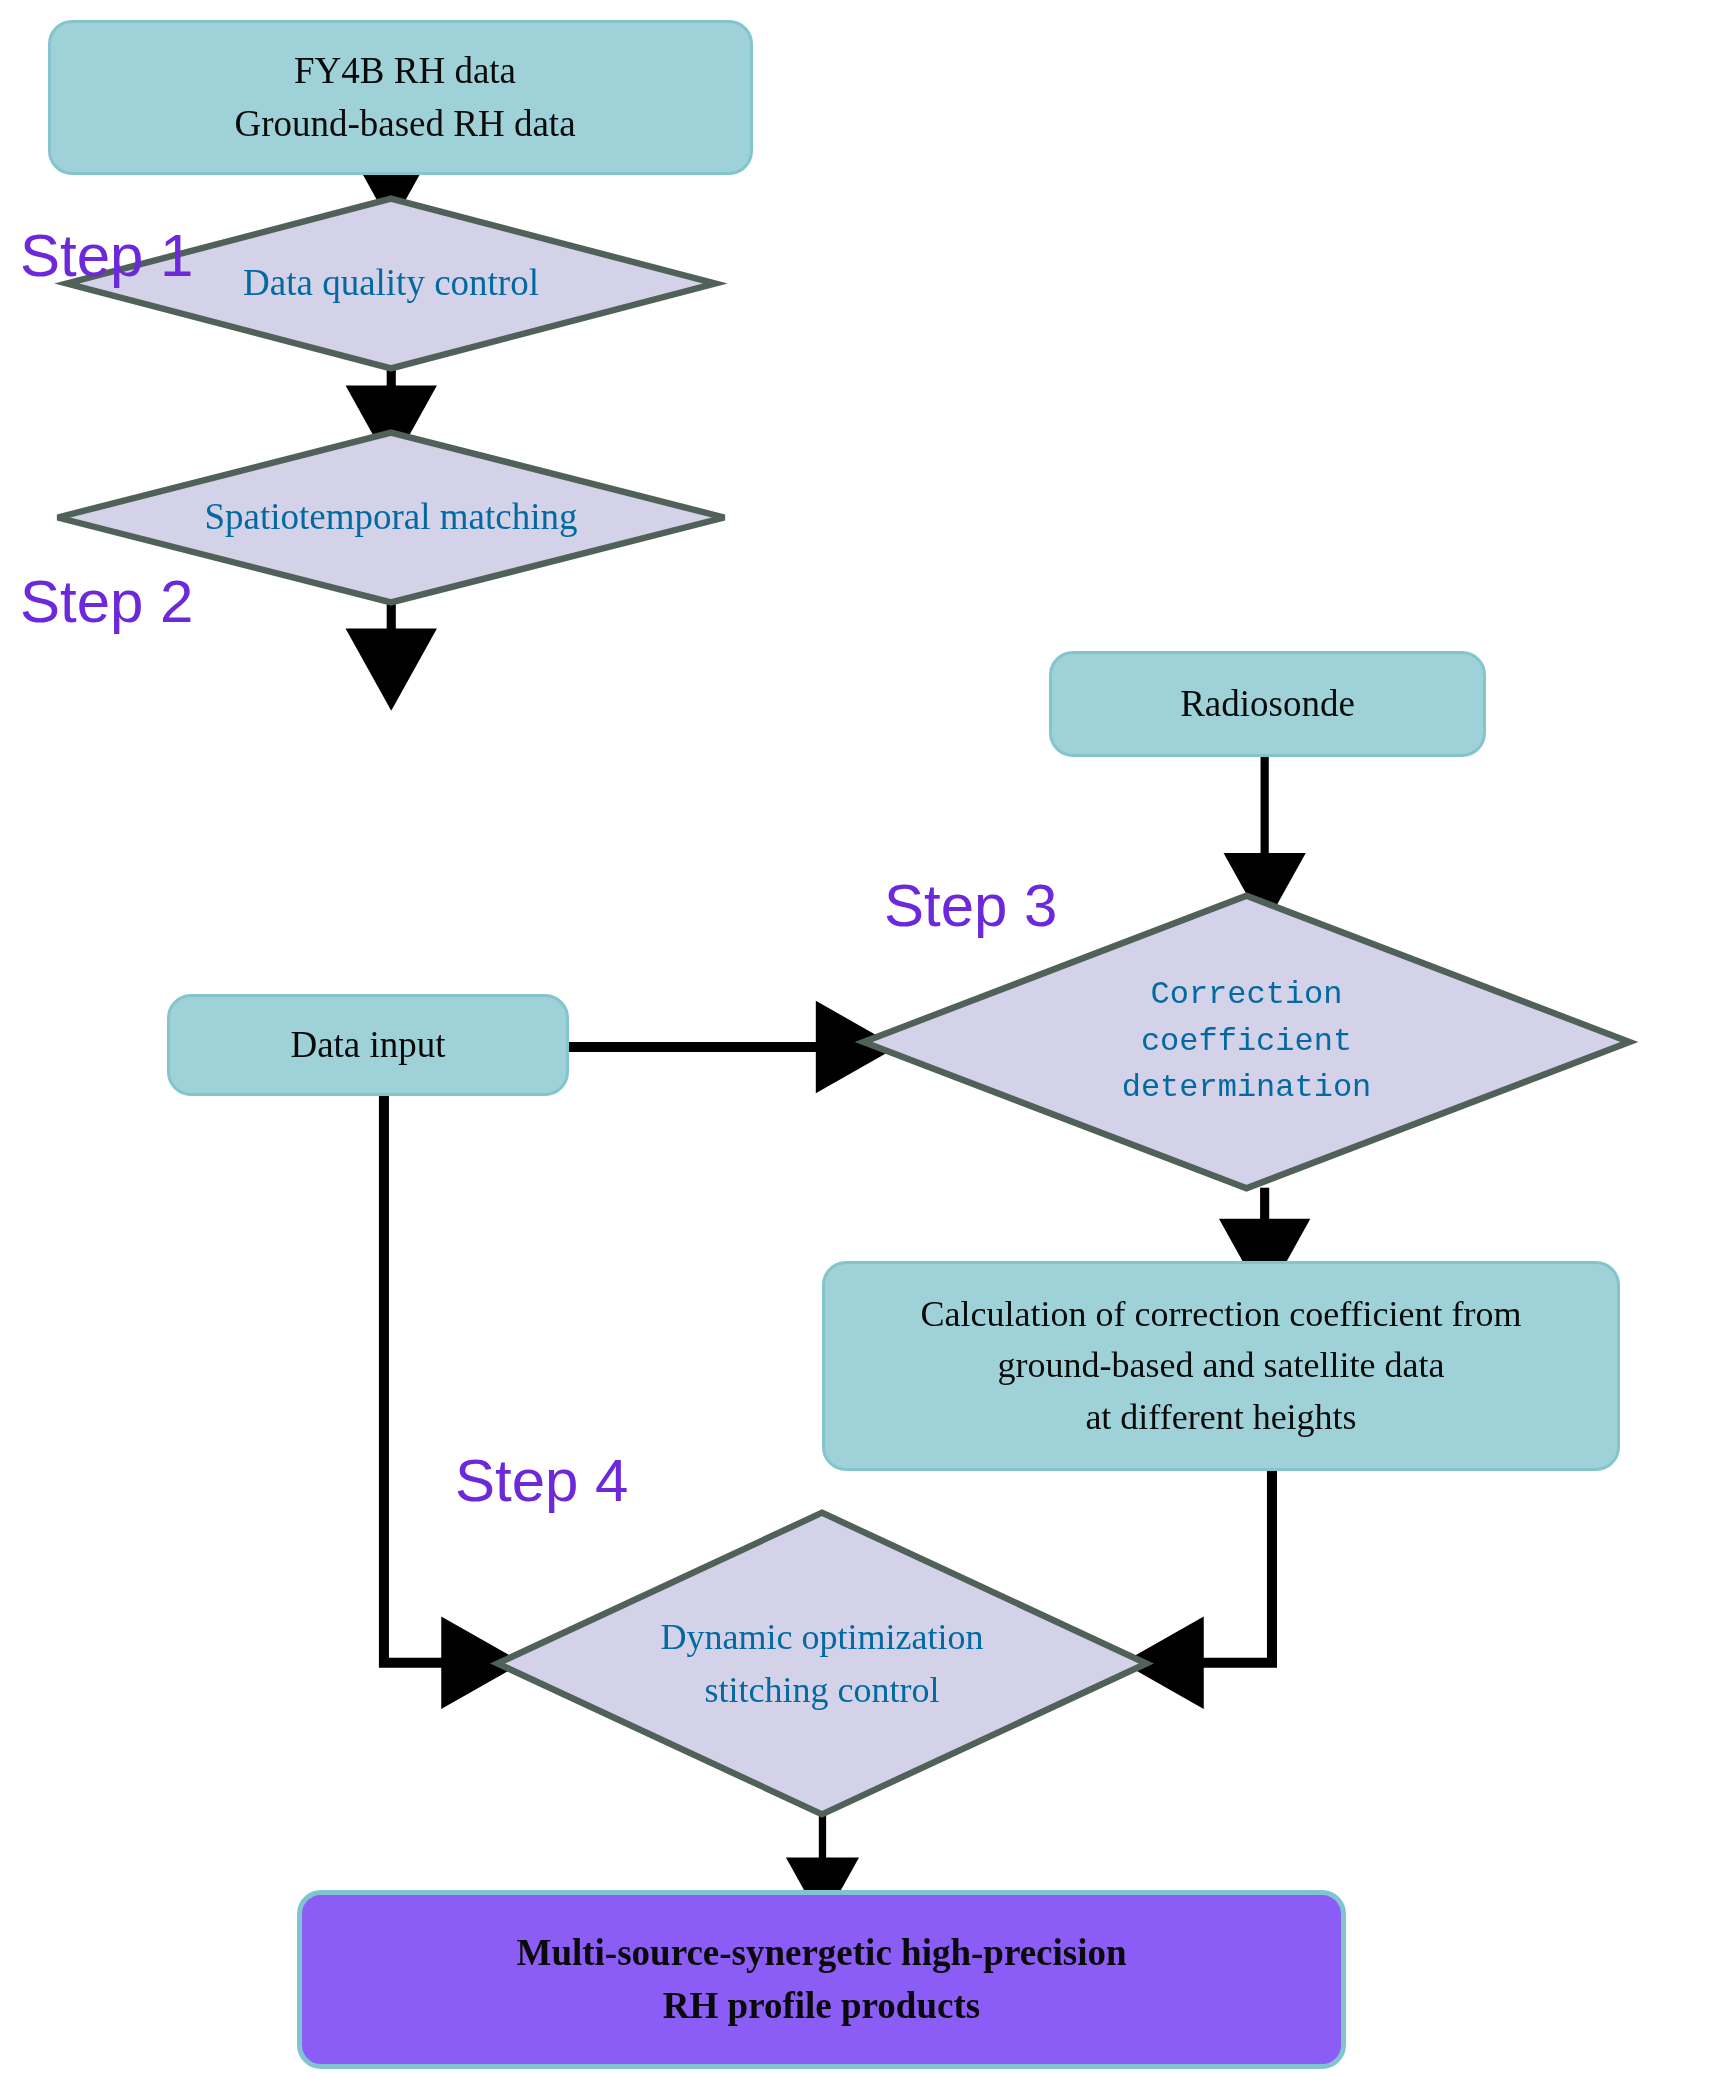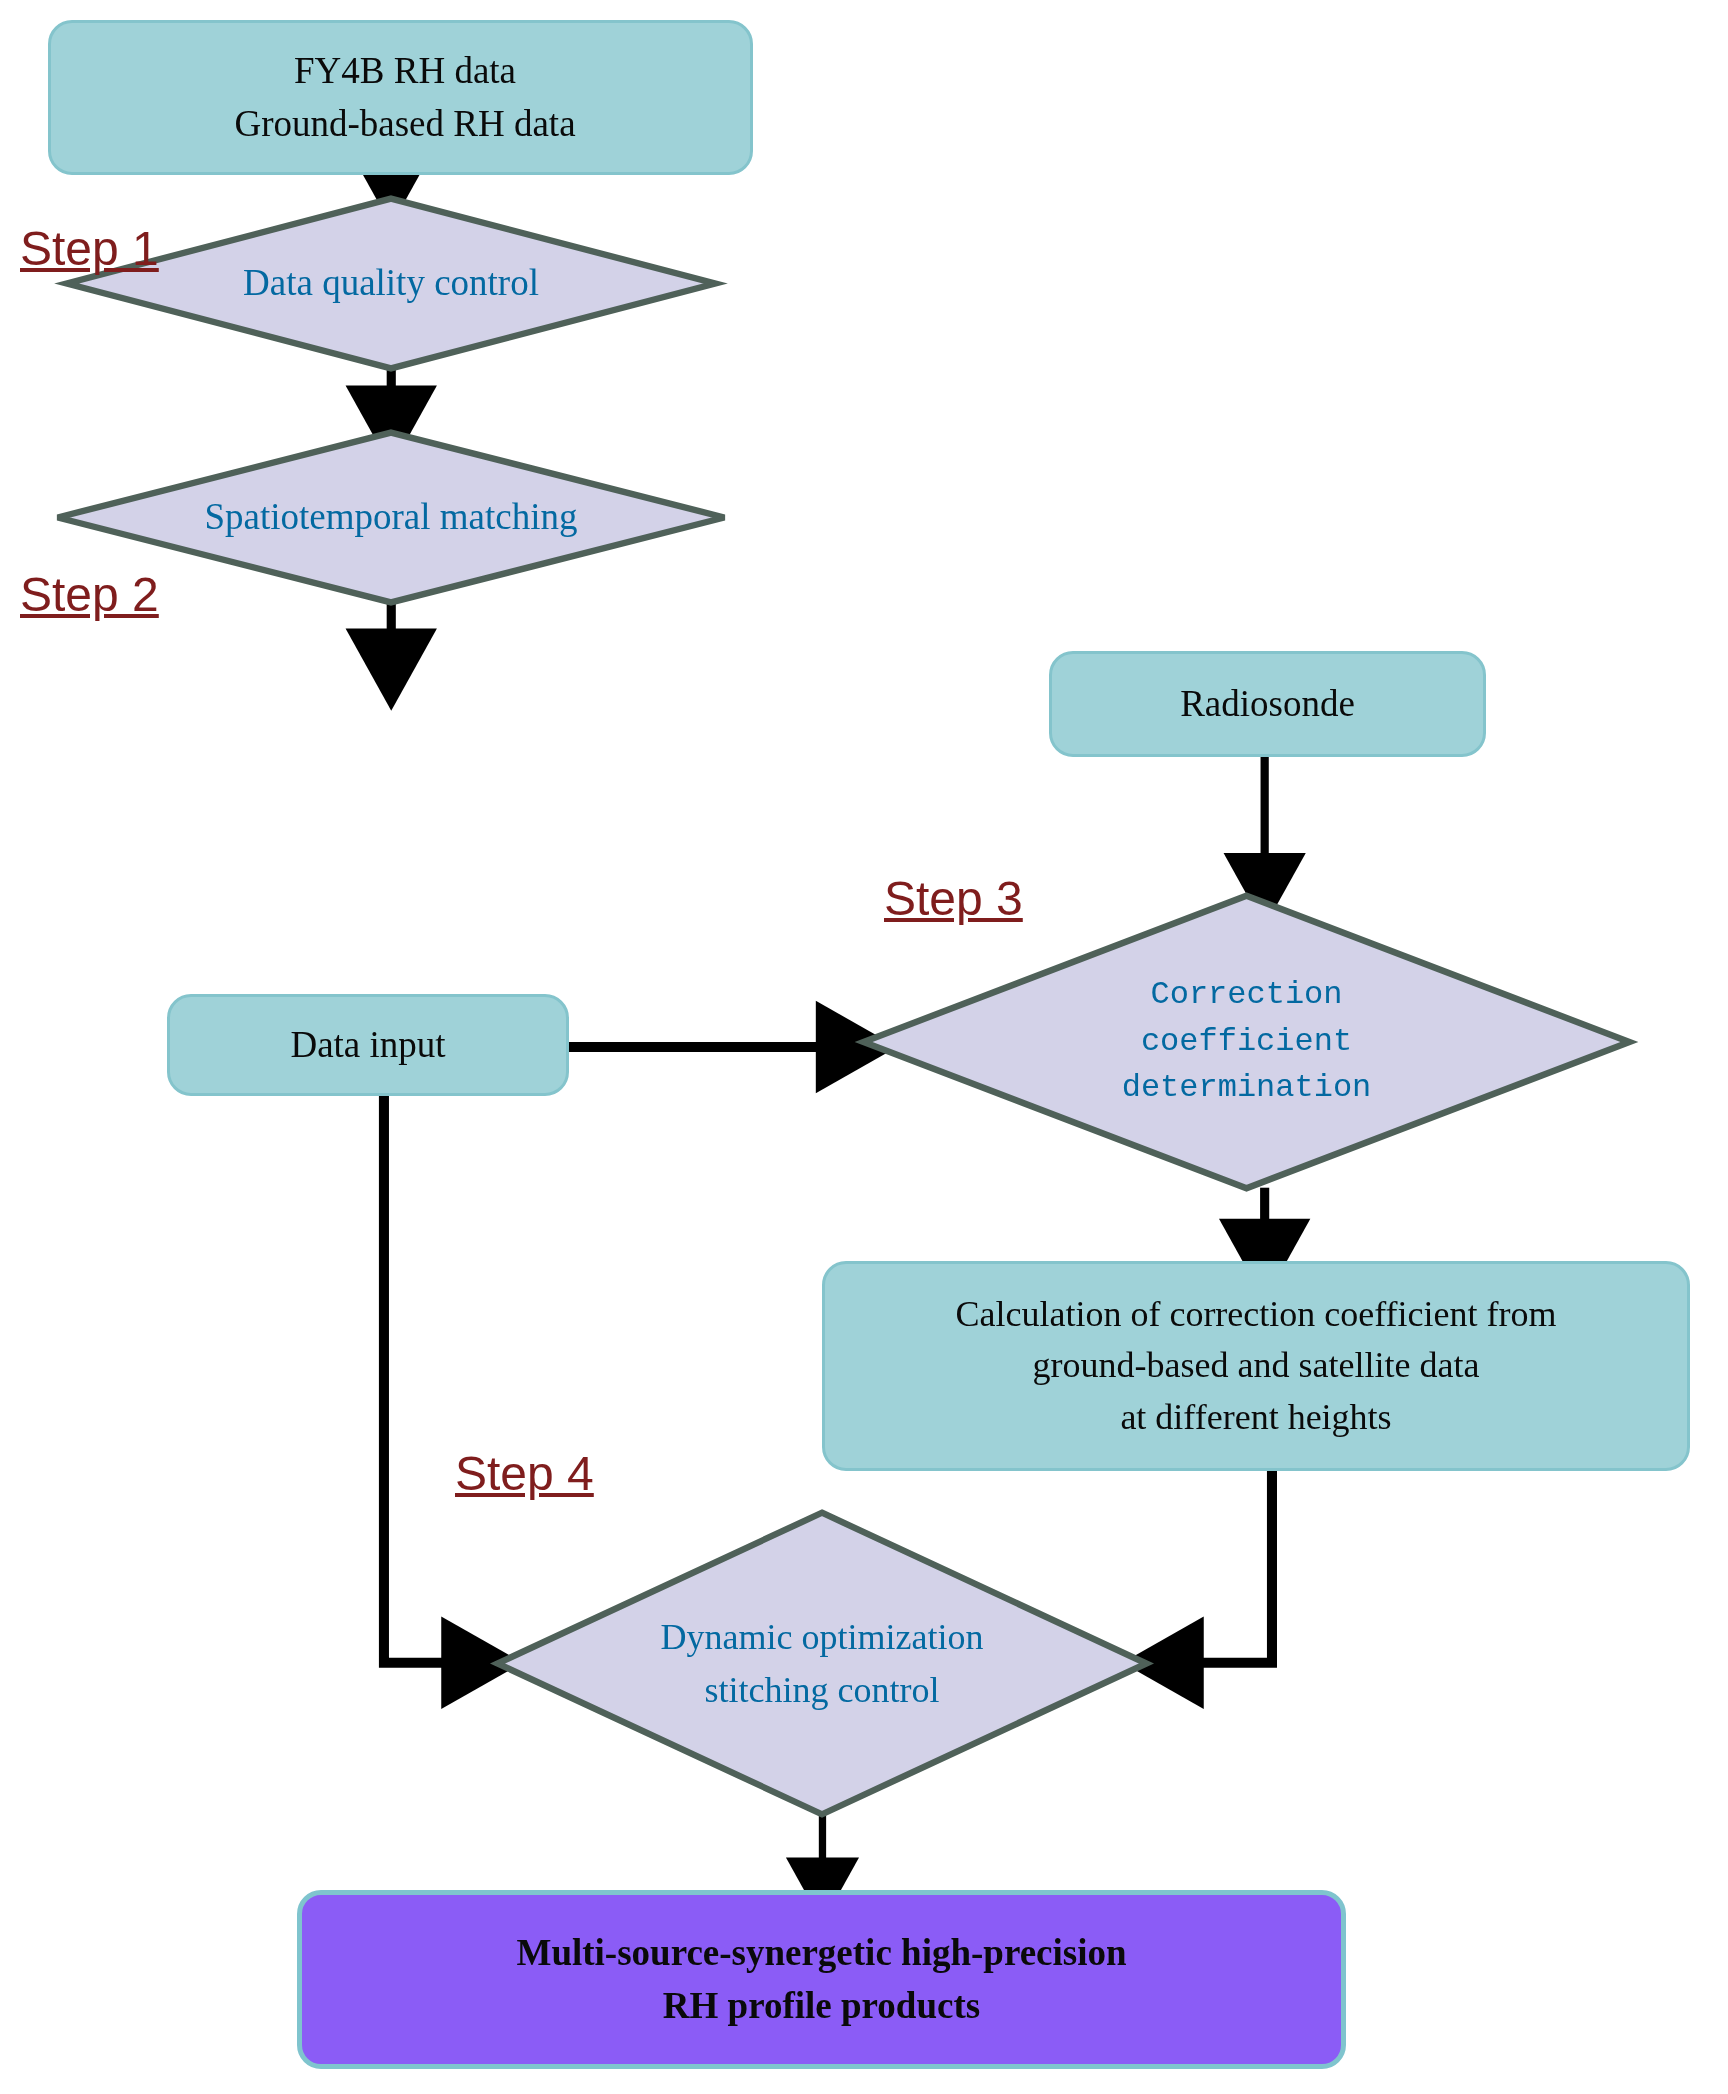--- a/index.html
+++ b/index.html
@@ -66,27 +66,26 @@
     align-items: center;
     justify-content: center;
     text-align: center;
     color: #0369a1;
     font-family: "Liberation Serif", "DejaVu Serif", serif;
     line-height: 1.46;
     pointer-events: none;
   }
   .step-label {
     position: absolute;
-    color: #7f1d1d;
+    color: #6d28d9;
     font-family: "Liberation Sans", "DejaVu Sans", sans-serif;
-    font-size: 48px;
+    font-size: 60px;
     letter-spacing: 0px;
     z-index: 3;
     white-space: nowrap;
-    text-decoration: underline;
   }
 </style>
 </head>
 <body>
 
 <div id="canvas">
 
   <svg id="wires" viewBox="0 0 1892 2292">
     <defs>
       <marker id="arrowThin" markerWidth="13" markerHeight="13" refX="5.6" refY="6" orient="auto" markerUnits="strokeWidth">
@@ -157,21 +156,21 @@
     <svg width="775" height="302" viewBox="0 0 848 330">
       <polygon points="424,5 843,165 424,325 5,165" fill="#D3D2E8" stroke="#4F6159" stroke-width="7"></polygon>
     </svg>
     <div class="diamond-label" style="font-size:32px; flex-direction:column;font-family:Liberation Mono, monospace;">
       <span>Correction</span>
       <span>coefficient</span>
       <span>determination</span>
     </div>
   </div>
 
-  <div class="node rbox" style="left:822px; top:1261px; width:868px; height:210px; font-size:36px; flex-direction:column;">
+  <div class="node rbox" style="left:822px; top:1261px; width:798px; height:210px; font-size:36px; flex-direction:column;">
     <span>Calculation of correction coefficient from</span>
     <span>ground-based and satellite data</span>
     <span>at different heights</span>
   </div>
 
   <div class="step-label" style="left:455px; top:1446px;">Step 4</div>
 
   <div class="diamond-wrap" style="left:493px; top:1508px; width:658px; height:311px;">
     <svg width="658" height="311" viewBox="0 0 720 340">
       <polygon points="360,5 715,170 360,335 5,170" fill="#D3D2E8" stroke="#4F6159" stroke-width="7"></polygon>

